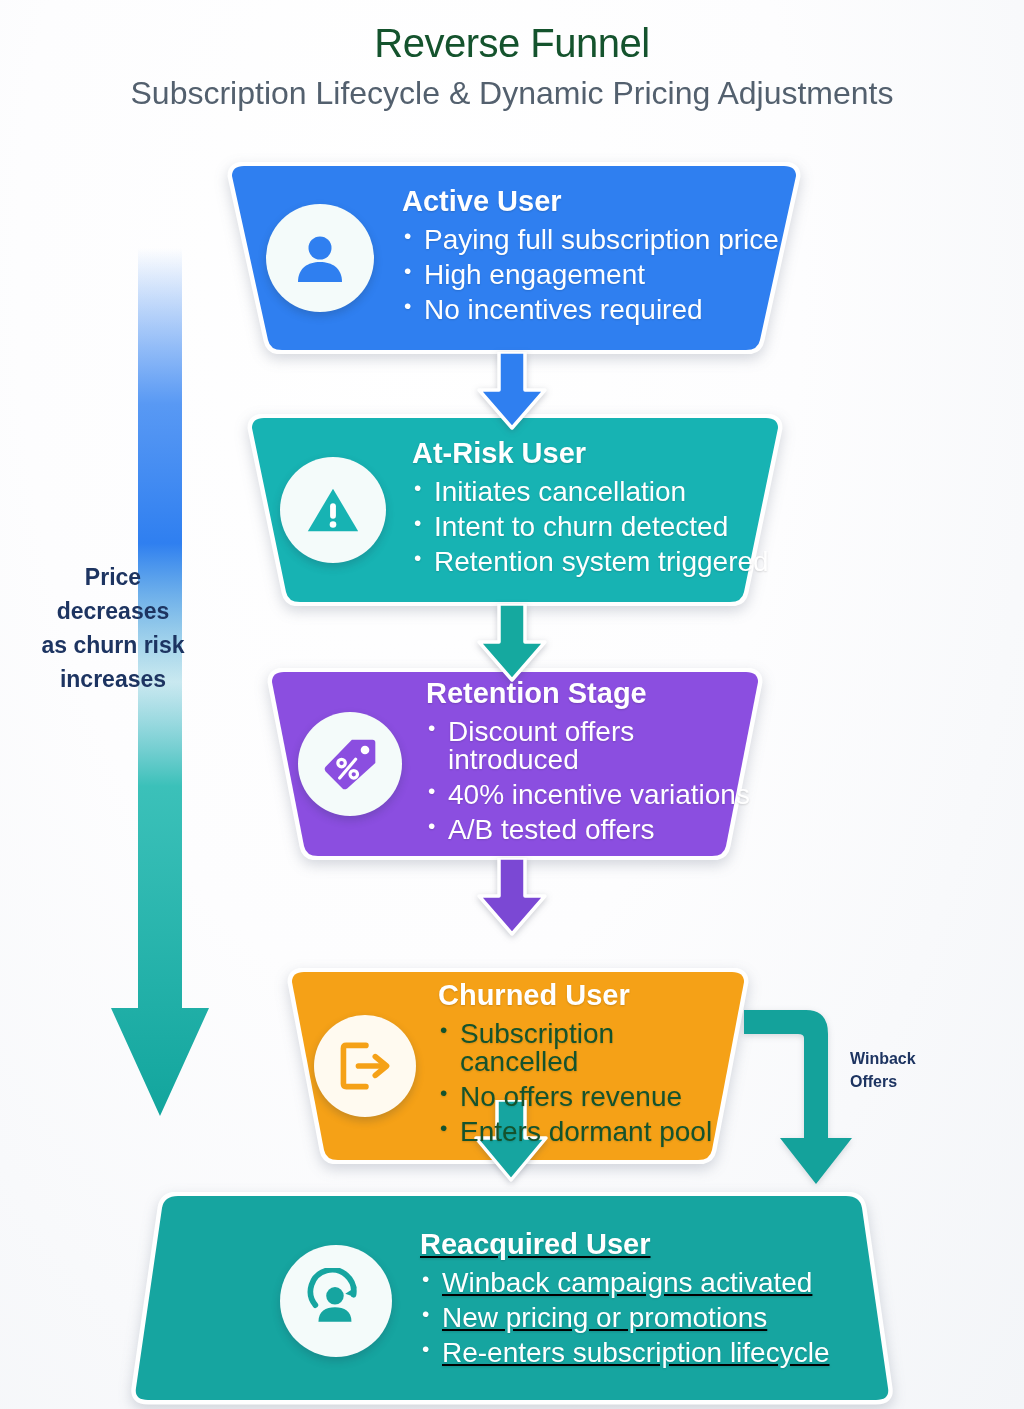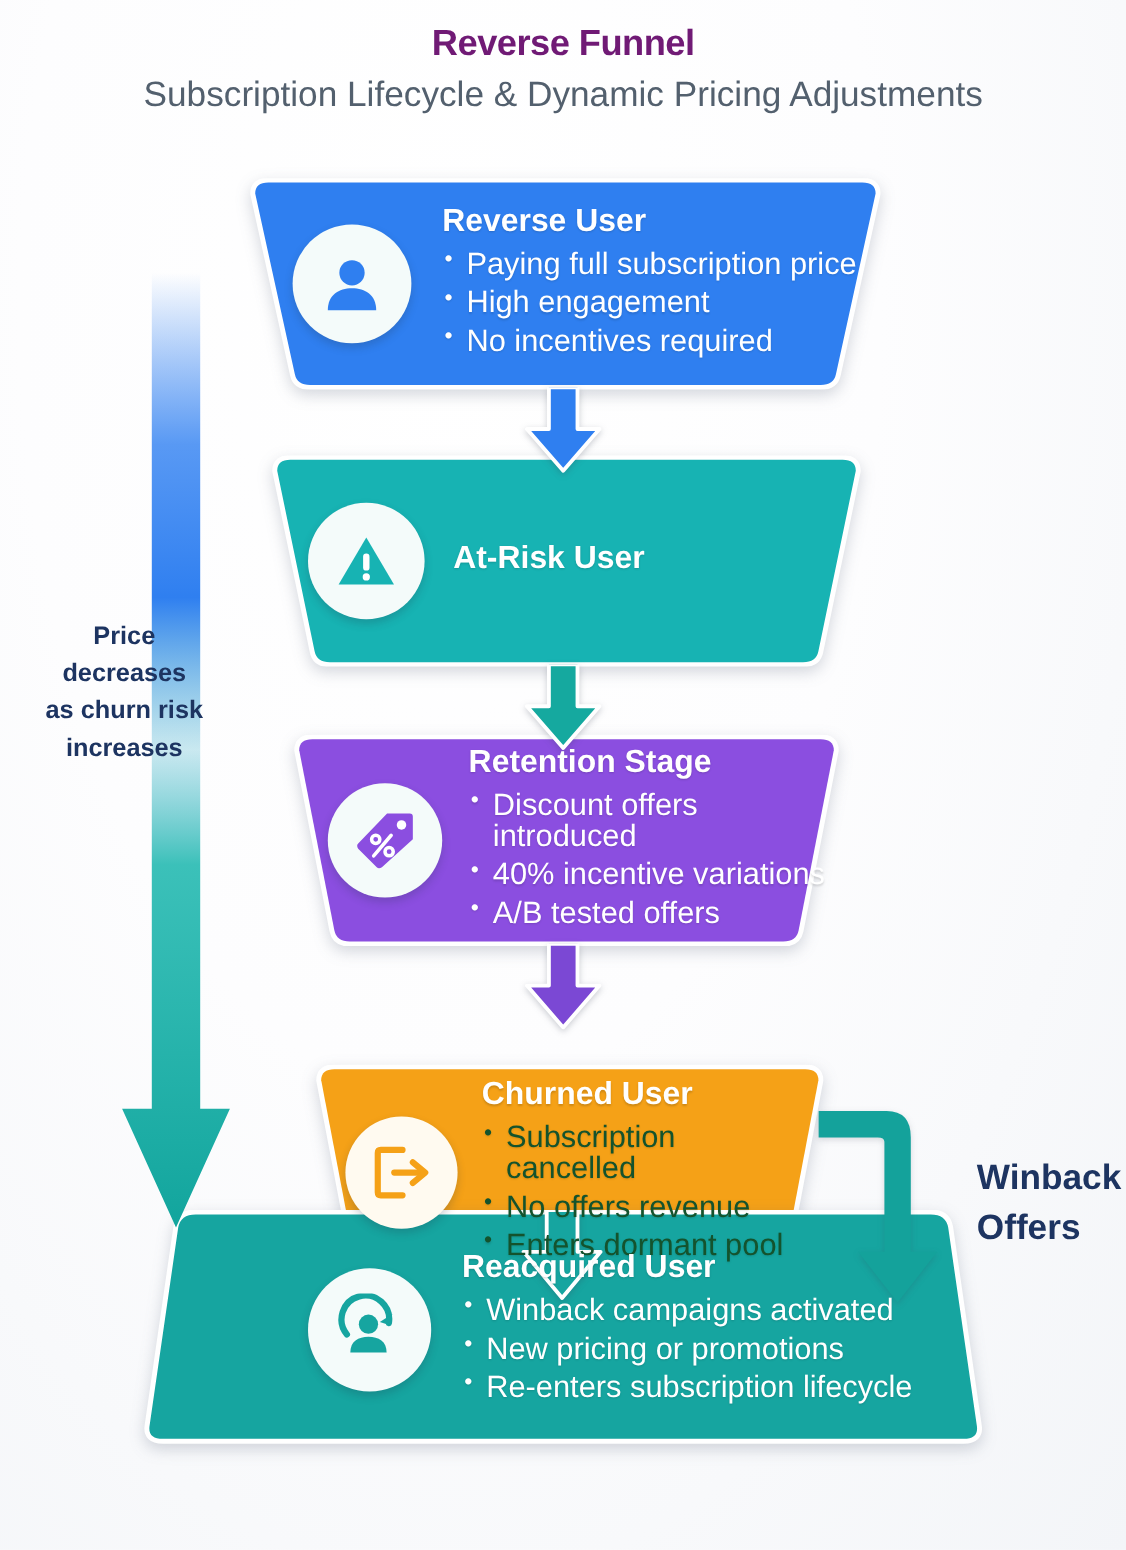--- a/index.html
+++ b/index.html
@@ -10,21 +10,21 @@
   body {
     font-family: "Liberation Sans", sans-serif;
     background: radial-gradient(ellipse at 40% 20%, #ffffff 0%, #fdfdfe 45%, #f3f5f8 100%);
     position: relative;
   }
   #stage { position: relative; width: 1024px; height: 1409px; }
 
   
   .header { position: absolute; top: 20px; left: 0; width: 1024px; text-align: center; }
   .title {
-    font-size: 33px; font-weight: bold; color: #701a75;
+    font-size: 40px; font-weight: normal; color: #14532d;
     letter-spacing: -0.5px; line-height: 1.15; margin: 0;
   }
   .subtitle {
     font-size: 32px; color: #53606e; margin: 8px 0 0 0;
     font-weight: normal; line-height: 1.2;
   }
 
   
   .stage-wrap { position: absolute; }
   .stage {
@@ -83,22 +83,22 @@
     text-align: center; z-index: 4;
     font-size: 23px; font-weight: bold; color: #1d3461;
     line-height: 1.48;
   }
   .price-label div { white-space: nowrap; }
 
   
   .winback-elbow { position: absolute; left: 744px; top: 988px; z-index: 1; }
   .winback-elbow svg { display:block; filter: drop-shadow(0 2px 3px rgba(50,60,80,0.18)); }
   .winback-label {
-    position: absolute; left: 888px; top: 1048px; z-index: 4;
-    font-size: 32px; font-weight: bold; color: #1d3461;
+    position: absolute; left: 850px; top: 1048px; z-index: 4;
+    font-size: 16px; font-weight: bold; color: #1d3461;
     line-height: 1.42; text-align: left;
   }
   .winback-label div { white-space: nowrap; }
 </style>
 </head>
 <body>
 
 <div id="stage">
 
   <div class="header">
@@ -137,21 +137,21 @@
         </svg>
       </div>
       <div class="stage-inner" style="padding-left:58px; padding-right:34px;">
         <div class="icon-badge" style="width:108px;height:108px;margin-right:28px;">
           <svg width="64" height="64" viewBox="0 0 64 64">
             <circle cx="32" cy="22" r="11.5" fill="#2f7ff0"></circle>
             <path d="M10,56 C10,42 20,36 32,36 C44,36 54,42 54,56 Z" fill="#2f7ff0"></path>
           </svg>
         </div>
         <div class="stage-text">
-          <h2 class="stage-title">Reverse User</h2>
+          <h2 class="stage-title">Active User</h2>
           <ul class="bullets">
             <li>Paying full subscription price</li>
             <li>High engagement</li>
             <li>No incentives required</li>
           </ul>
         </div>
       </div>
     </div>
   </div>
 
@@ -172,20 +172,25 @@
       <div class="stage-inner" style="padding-left:52px; padding-right:30px;">
         <div class="icon-badge" style="width:106px;height:106px;margin-right:26px;">
           <svg width="62" height="62" viewBox="0 0 64 64">
             <path d="M32,10 L58,54 L6,54 Z" fill="#17b3b3"></path>
             <rect x="29" y="25" width="6" height="16" rx="3" fill="#ffffff"></rect>
             <circle cx="32" cy="47" r="3.4" fill="#ffffff"></circle>
           </svg>
         </div>
         <div class="stage-text">
           <h2 class="stage-title">At-Risk User</h2>
+          <ul class="bullets">
+            <li>Initiates cancellation</li>
+            <li>Intent to churn detected</li>
+            <li>Retention system triggered</li>
+          </ul>
         </div>
       </div>
     </div>
   </div>
 
   <div class="vconn" style="left:472px; top:604px;">
     <svg width="80" height="78" viewBox="0 0 80 78">
       <path d="M27,0 L53,0 L53,38 L73,38 L40,76 L7,38 L27,38 Z" fill="#15a99f" stroke="#ffffff" stroke-width="3.5" stroke-linejoin="round"></path>
     </svg>
   </div>
@@ -265,21 +270,21 @@
   <div class="winback-elbow">
     <svg width="130" height="200" viewBox="0 0 130 200">
       <path d="M0,22 L62,22 Q84,22 84,46 L84,150 L108,150 L72,196 L36,150 L60,150 L60,50 Q60,46 54,46 L0,46 Z" fill="#14a29b"></path>
     </svg>
   </div>
   <div class="winback-label">
     <div>Winback</div>
     <div>Offers</div>
   </div>
 
-  <div class="stage-wrap" style="left:128px; top:1100px; width:768px; height:218px;">
+  <div class="stage-wrap" style="left:128px; top:1192px; width:768px; height:218px;text-decoration:underline;">
     <div class="stage">
       <div class="stage-bg">
         <svg viewBox="0 0 768 218" preserveAspectRatio="none">
           <path d="M34,16 Q36,4 50,4 L718,4 Q732,4 734,16 L760,196 Q762,208 748,208 L20,208 Q6,208 8,196 Z" fill="none" stroke="#ffffff" stroke-width="9" stroke-linejoin="round"></path>
           <path d="M34,16 Q36,4 50,4 L718,4 Q732,4 734,16 L760,196 Q762,208 748,208 L20,208 Q6,208 8,196 Z" fill="#16a5a0"></path>
         </svg>
       </div>
       <div class="stage-inner" style="padding-left:152px; padding-right:40px;">
         <div class="icon-badge" style="width:112px;height:112px;margin-right:28px;">
           <svg width="66" height="66" viewBox="0 0 64 64">

